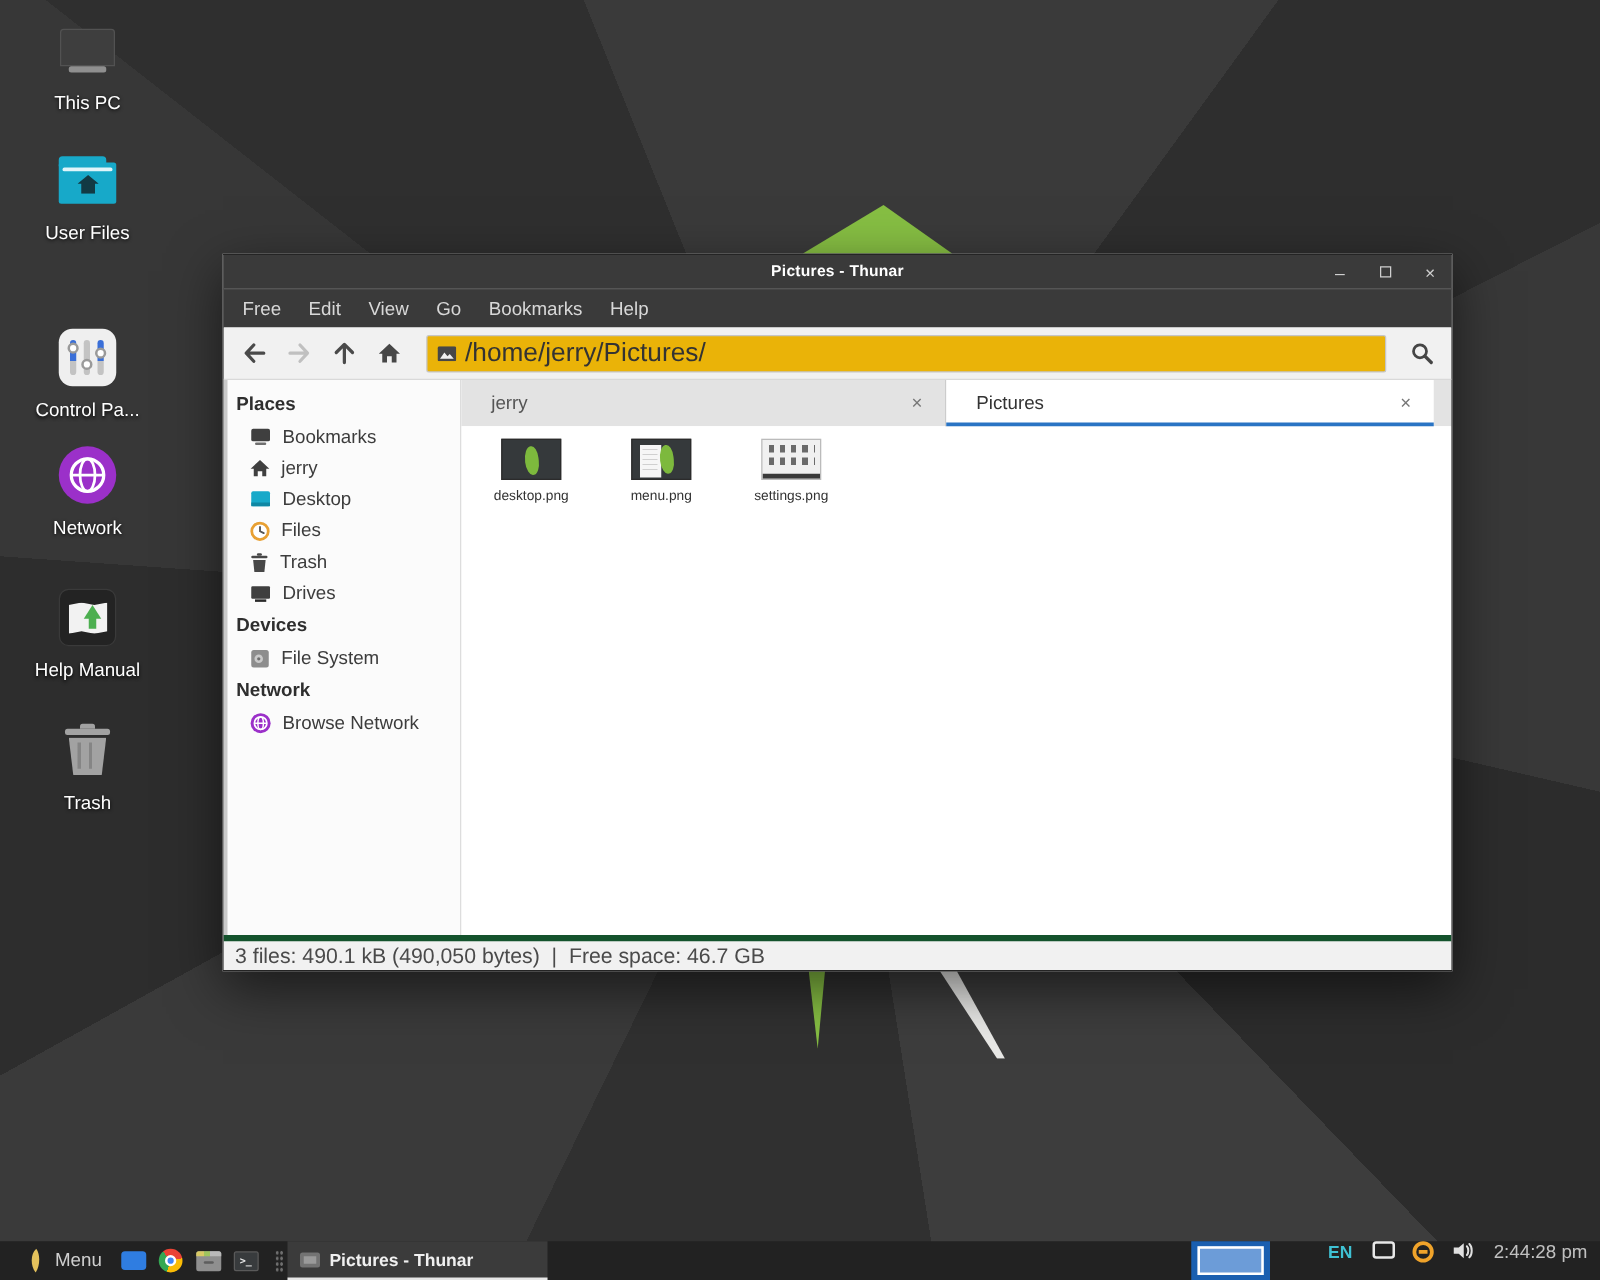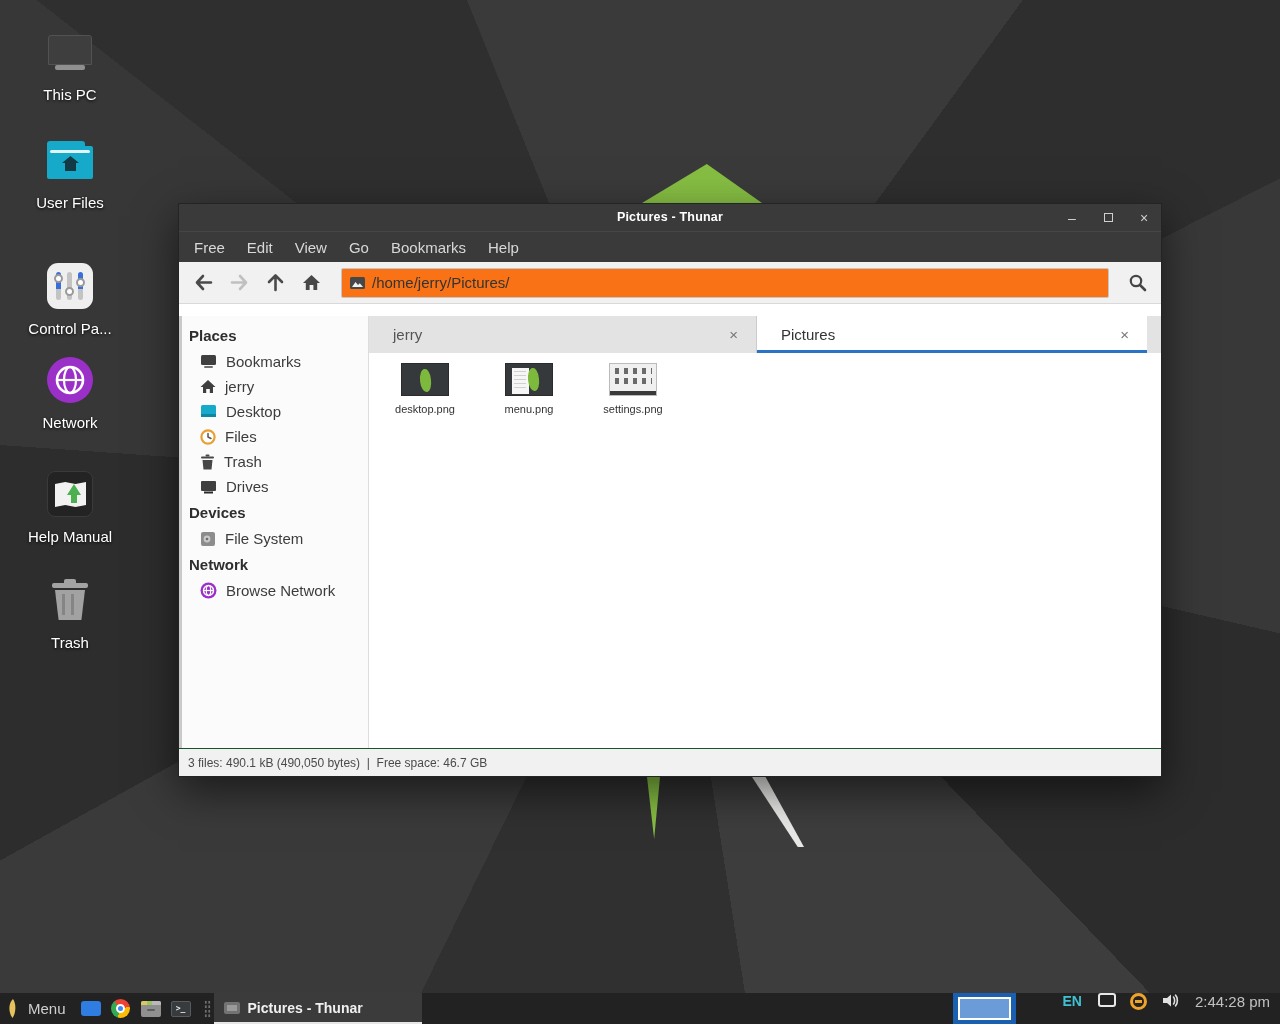--- a/index.html
+++ b/index.html
@@ -80,24 +80,24 @@
   .wc { color:#cfcfcf; font-size:14px; line-height:1; cursor:pointer; display:flex;
     align-items:center; justify-content:center; width:14px; height:14px; }
   .wc-max i { display:block; width:9px; height:9px; border:1.6px solid #cfcfcf; }
   .menubar { height:31px; background:var(--titlebar); border-top:1px solid #464646;
     display:flex; align-items:center; padding-left:4px; flex:0 0 31px; }
   .menu-item { color:#d8d8d8; font-size:15px; padding:4px 11px; cursor:pointer; }
   .toolbar { height:42px; background:#f1f1f1; border-bottom:1px solid #d9d9d9;
     display:flex; align-items:center; padding:0 8px; gap:4px; flex:0 0 42px; }
   .tbtn { width:32px; height:30px; display:flex; align-items:center; justify-content:center;
     border-radius:3px; cursor:pointer; }
-  .pathbar { flex:1; height:30px; margin:0 8px 0 10px; background:#f97316;
+  .pathbar { flex:1; height:30px; margin:0 8px 0 10px; background:#eab308;
     border:1px solid #c6c6c6; border-radius:2px; display:flex; align-items:center;
-    padding:0 8px; gap:7px; font-size:15px; color:#333; cursor:text; }
-  .wbody { flex:1; display:flex; min-height:0;margin-top:12px; }
+    padding:0 8px; gap:7px; font-size:21px; color:#333; cursor:text; }
+  .wbody { flex:1; display:flex; min-height:0; }
   
   .sidebar { width:190px; background:#fbfbfb; border-right:1px solid #ddd;
     padding-top:6px; position:relative; font-size:15px; color:#3c3c3c; }
   .sidebar::before { content:""; position:absolute; left:0; top:0; bottom:0; width:3px;
     background:#c9c9c9; }
   .sb-header { font-weight:bold; color:#2e2e2e; padding:5px 10px 5px 10px; }
   .sb-item { display:flex; align-items:center; gap:9px; padding:4px 6px 4px 21px; cursor:pointer; }
   .sb-item svg { flex:0 0 auto; }
   
   .filearea { flex:1; display:flex; flex-direction:column; min-width:0; }
@@ -121,28 +121,28 @@
     background:#f6f6f6; }
   .thumb-menu .panel::after { content:""; position:absolute; left:2px; top:3px; width:12px; height:18px;
     background:repeating-linear-gradient(#d0d0d0 0 1px, transparent 1px 4px); }
   .thumb-menu .leaf { left:22px; top:4px; }
   .thumb-settings { background:#f0f0f0; border:1px solid #bbb; }
   .thumb-settings .row { position:absolute; left:5px; right:4px; height:6px;
     background:repeating-linear-gradient(90deg, #6a6a6a 0 4px, transparent 4px 9px); }
   .thumb-settings .r1 { top:4px; } .thumb-settings .r2 { top:14px; }
   .thumb-settings .bar { position:absolute; left:0; right:0; bottom:0; height:4px; background:#3a3a3a; }
   .fname { margin-top:7px; font-size:11px; color:#333; }
-  .statusbar { height:28px; background:#f1f1f1; border-top:1px solid #14532d;
-    display:flex; align-items:center; padding-left:9px; font-size:12px; color:#4a4a4a;
+  .statusbar { height:28px; background:#f1f1f1; border-top:5px solid #14532d;
+    display:flex; align-items:center; padding-left:9px; font-size:17px; color:#4a4a4a;
     flex:0 0 28px; white-space:pre;text-align:center; }
 
   
   .taskbar { position:absolute; left:0; bottom:0; width:1280px; height:31px; background:#222;
     display:flex; align-items:center; }
-  .tb-left { display:flex; align-items:center; height:100%; }
+  .tb-left { display:flex; align-items:center; height:100%;padding-left:16px; }
   .distro { width:26px; height:100%; display:flex; align-items:center; justify-content:center; cursor:pointer; }
   .menu-label { color:#cfcfcf; font-size:15px; margin:0 10px 0 2px; cursor:pointer; }
   .launcher { width:30px; height:100%; display:flex; align-items:center; justify-content:center; cursor:pointer; }
   .ic-bluewin { width:20px; height:15px; background:#2f7de1; border-radius:3px; }
   .ic-chrome { width:19px; height:19px; border-radius:50%;
     background:conic-gradient(from -40deg, #ea4335 0 33%, #fbbc05 33% 66%, #34a853 66% 100%);
     position:relative; }
   .ic-chrome::after { content:""; position:absolute; left:5px; top:5px; width:9px; height:9px;
     background:#4286f5; border:2px solid #fff; border-radius:50%; box-sizing:border-box; }
   .ic-cabinet { width:20px; height:16px; background:#8f8f8f; border-radius:2px; position:relative; }
@@ -176,30 +176,30 @@
 </style>
 </head>
 <body>
 
 <div class="desktop">
   <div class="wallpaper"></div>
   <div class="logo-tip-top"></div>
   <div class="logo-sliver-green"></div>
   <div class="logo-sliver-white"></div>
 
-  <div class="dicon" style="top:26px">
+  <div class="dicon" style="top:14px">
     <div class="dicon-art art-laptop">
       <div>
           <div class="scr"></div>
           <div class="base"></div>
         </div>
     </div>
     <div class="dicon-label">This PC</div>
   </div>
-  <div class="dicon" style="top:134px">
+  <div class="dicon" style="top:118px">
     <div class="dicon-art">
       <div class="art-folder">
           <div class="tab"></div>
           <div class="bodyf"></div>
           <div class="stripe"></div>
         <svg width="17" height="15" viewBox="0 0 17 15">
             <path d="M8.5 0 L17 7 H14 V15 H3 V7 H0 Z" fill="#123a44"></path>
           </svg>
       </div>
     </div>

